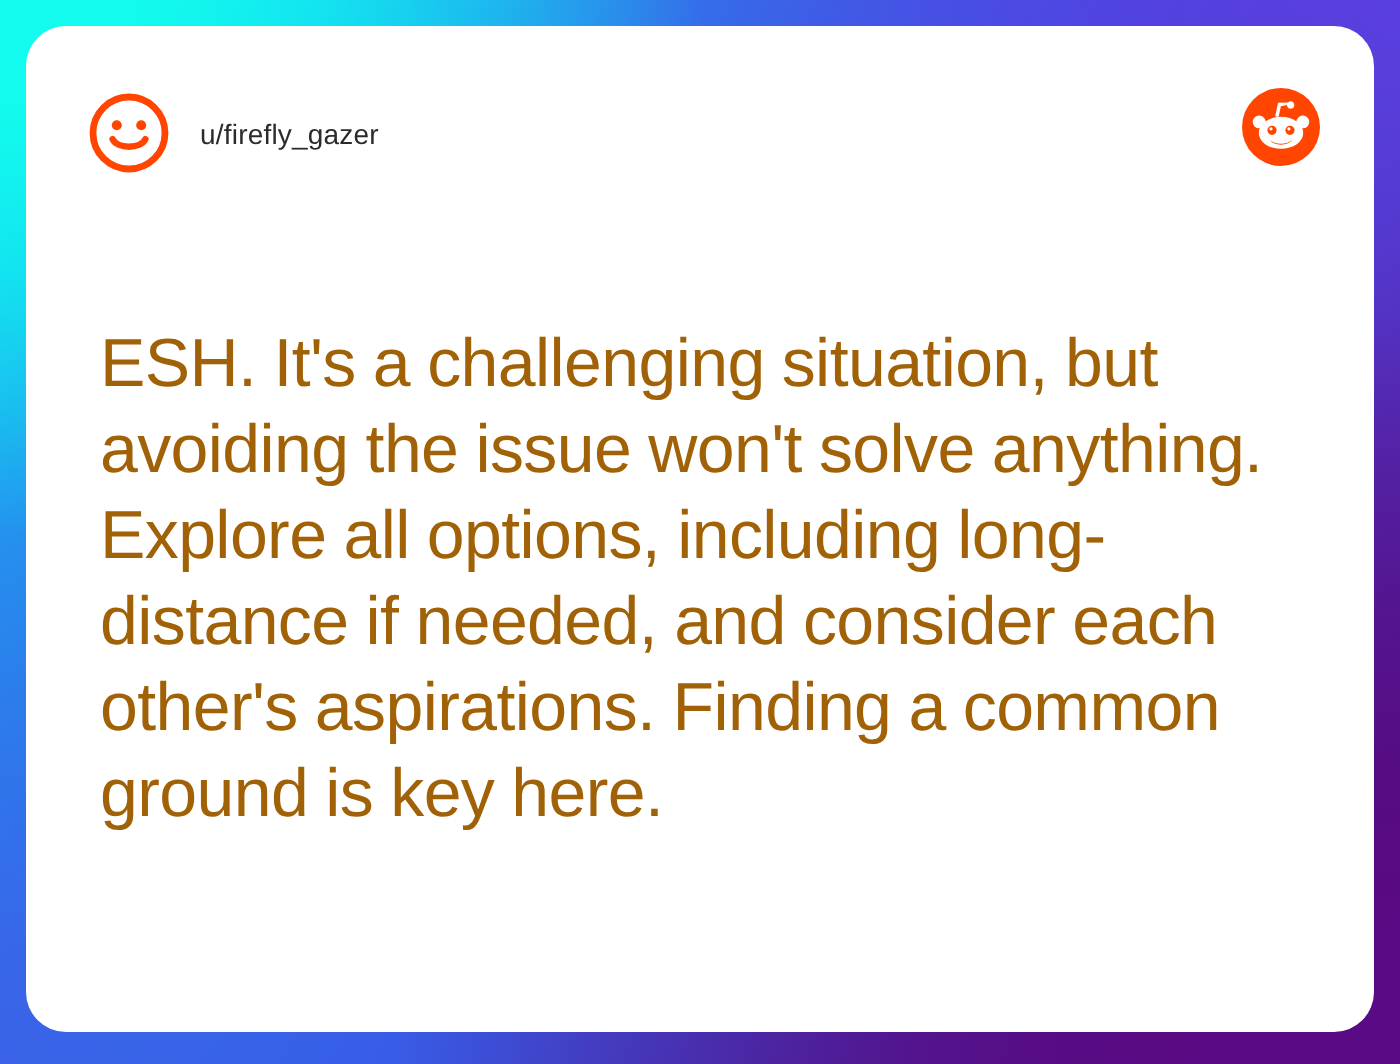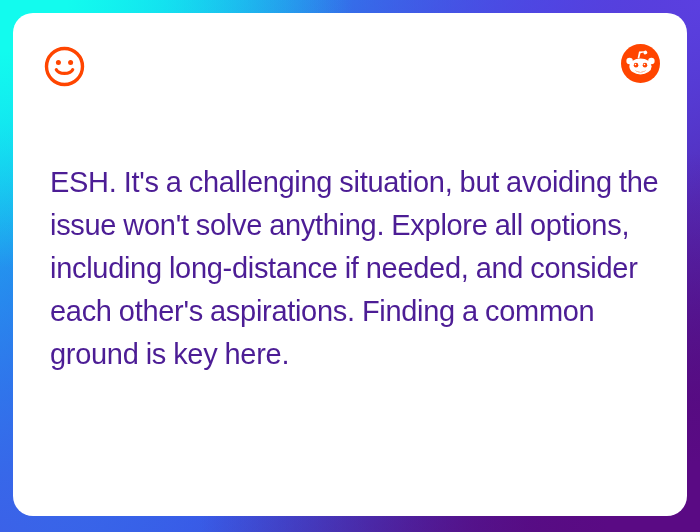--- a/index.html
+++ b/index.html
@@ -72,23 +72,23 @@
     letter-spacing: 0.1px;
     white-space: nowrap;
     font-family: "Liberation Sans", sans-serif;
   }
 
   .post-body {
     position: absolute;
     left: 37px;
     top: 148px;
     width: 615px;
-    font-size: 29px;
+    font-size: 34px;
     line-height: 43px;
-    color: #4c1d95;
+    color: #a16207;
     font-weight: 400;
     letter-spacing: -0.3px;
     word-spacing: -0.6px;
     font-family: "Liberation Sans", sans-serif;
   }
 </style>
 </head>
 <body>
 
 <div id="screenshot">
@@ -99,20 +99,21 @@
 
       <span class="avatar">
         <svg viewBox="0 0 41 41" width="41" height="41" aria-hidden="true">
           <circle cx="20.5" cy="20.5" r="18" fill="none" stroke="#FF4500" stroke-width="3.4"></circle>
           <circle cx="14.4" cy="16.6" r="2.5" fill="#FF4500"></circle>
           <circle cx="26.6" cy="16.6" r="2.5" fill="#FF4500"></circle>
           <path d="M12.3 23.6 C14.6 28.6 26.4 28.6 28.7 23.6" fill="none" stroke="#FF4500" stroke-width="3.2" stroke-linecap="round"></path>
         </svg>
       </span>
 
+      <span class="username">u/firefly_gazer</span>
 
       <span class="brand-logo">
         <svg viewBox="0 0 40 40" width="39" height="39" aria-hidden="true">
           <circle cx="20" cy="20" r="20" fill="#FF4500"></circle>
           <g fill="#FFFFFF">
             <path d="M23.6 7.4 a1.9 1.9 0 1 1 -0.55 1.33 l-3.1 0.66 -1.2 5.5 -1.75 -0.38 1.5 -6.9 z"></path>
             <ellipse cx="20" cy="23" rx="11.4" ry="8.2"></ellipse>
             <circle cx="31.2" cy="17.4" r="3.3"></circle>
             <circle cx="8.8" cy="17.4" r="3.3"></circle>
           </g>

